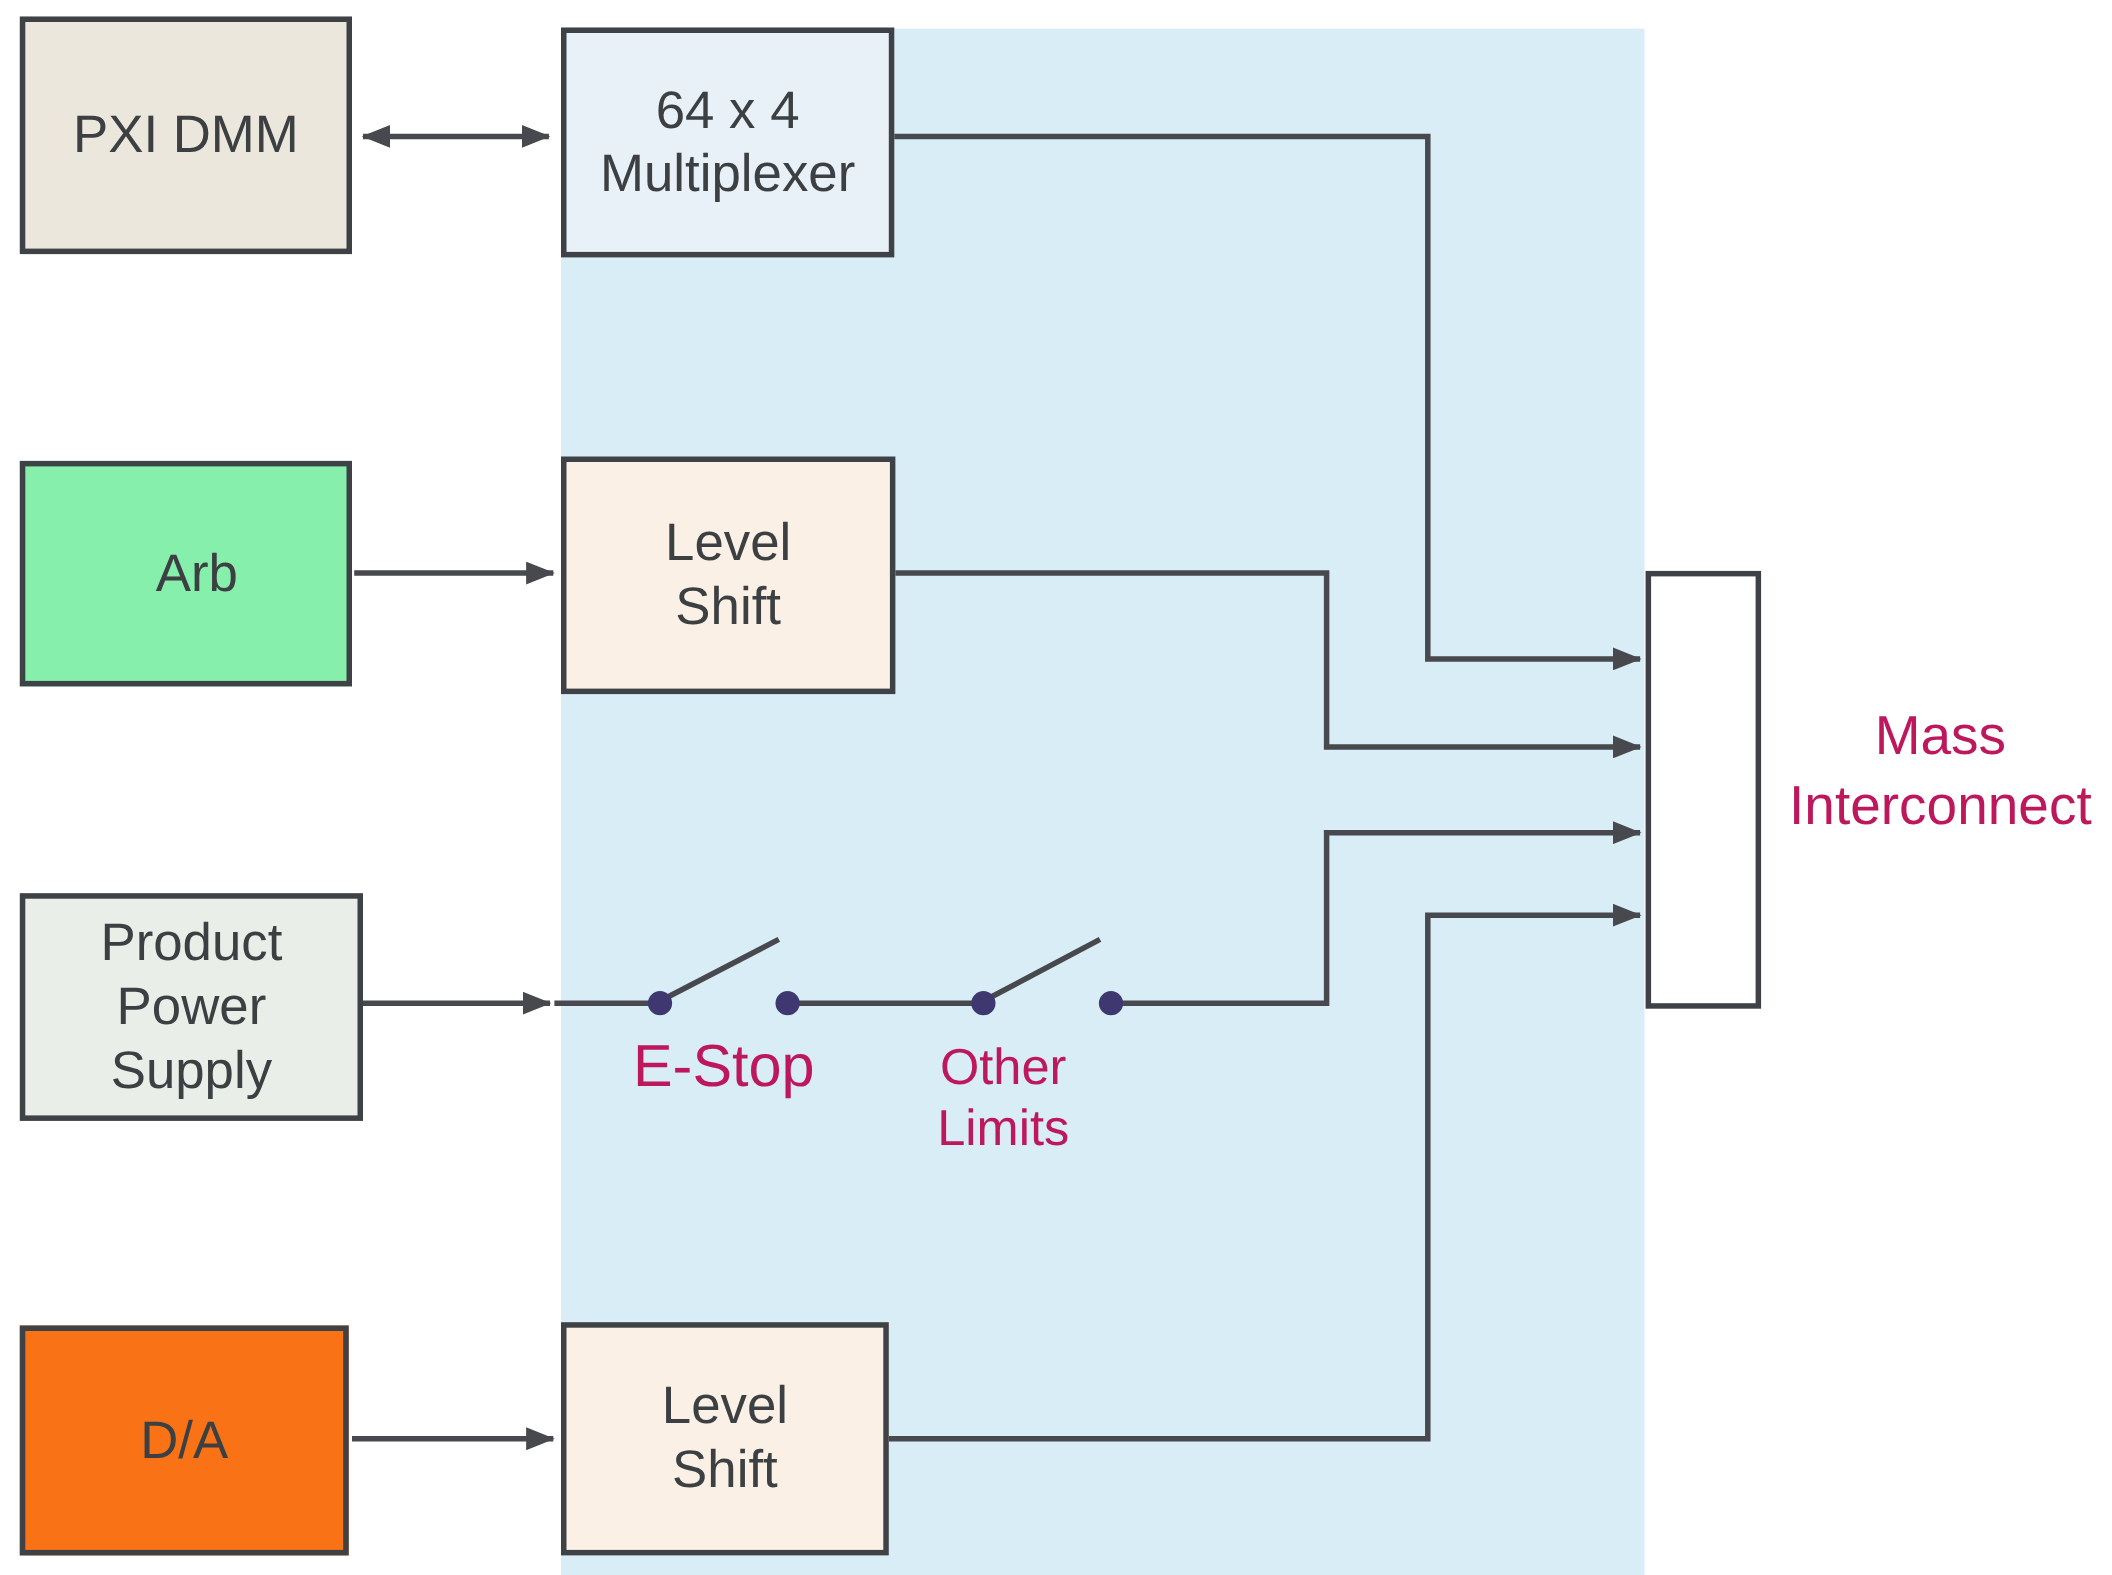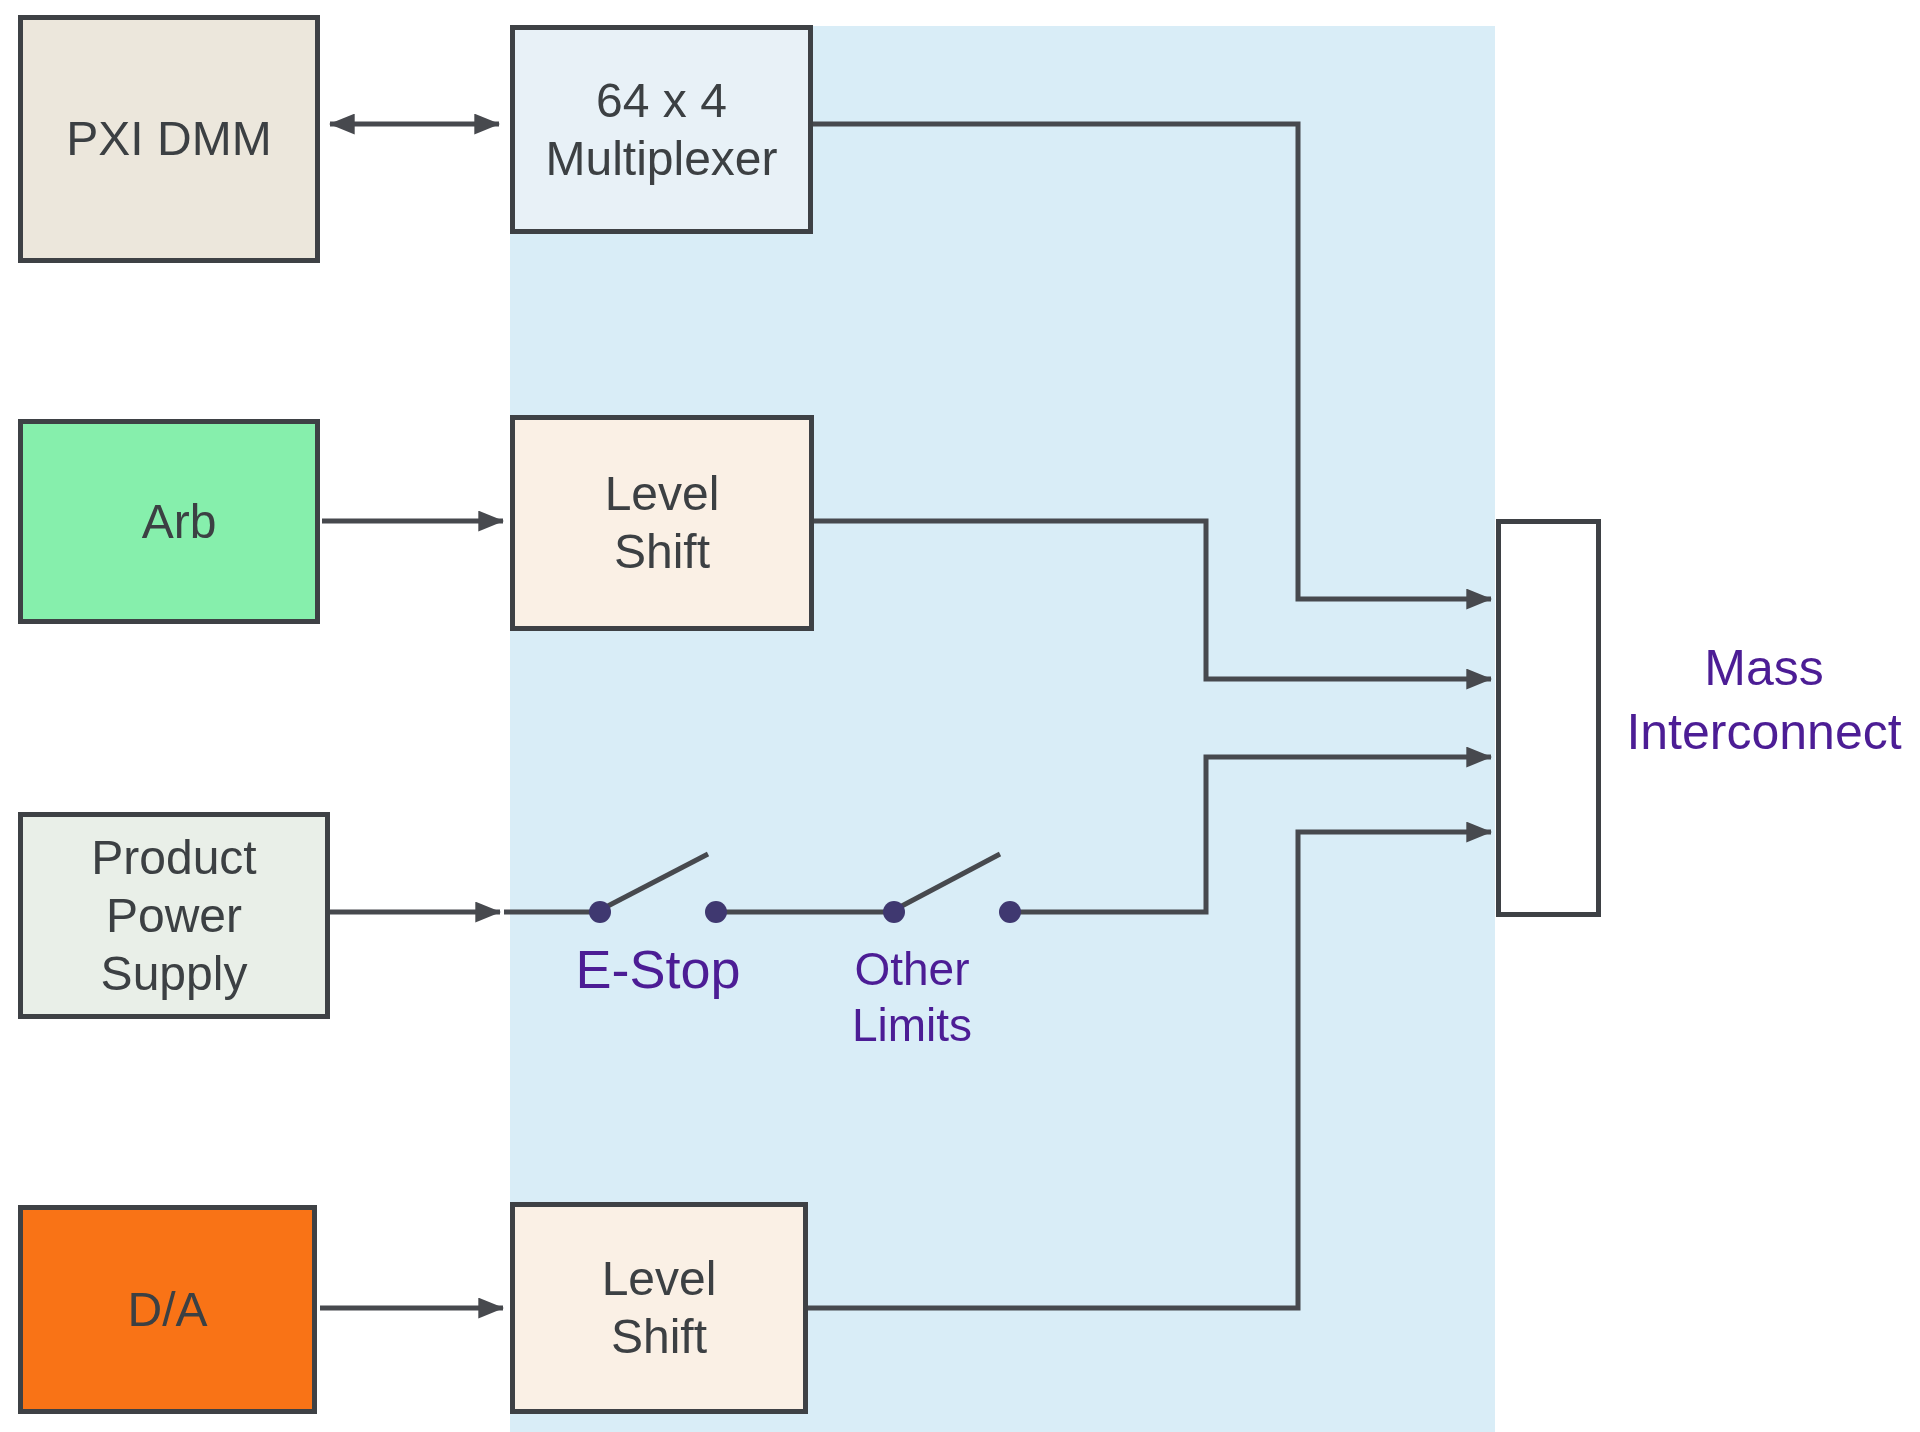--- a/index.html
+++ b/index.html
@@ -32,33 +32,33 @@
     align-items: center;
     justify-content: center;
     text-align: center;
   }
   .node-label {
     font-size: 48px;
     line-height: 58px;
     white-space: pre-line;
     color: #3c4043;
   }
-  .node-pxi-dmm            { left: 18px;   top: 15px;   width: 302px; height: 248px; background: #ece7dc; }
+  .node-pxi-dmm            { left: 18px;   top: 15px;   width: 302px; height: 216px; background: #ece7dc; }
   .node-multiplexer        { left: 510px;  top: 25px;   width: 303px; height: 209px; background: #e8f1f7; }
   .node-arb                { left: 18px;   top: 419px;  width: 302px; height: 205px; background: #ffffff; }
   .node-level-shift-top    { left: 510px;  top: 415px;  width: 304px; height: 216px; background: #faf0e5; }
   .node-pps                { left: 18px;   top: 812px;  width: 312px; height: 207px; background: #e9efe8; }
   .node-da                 { left: 18px;   top: 1205px; width: 299px; height: 209px; background: #fbf8ea; }
   .node-level-shift-bottom { left: 510px;  top: 1202px; width: 298px; height: 212px; background: #faf0e5; }
   .node-mass-interconnect  { left: 1496px; top: 519px;  width: 105px; height: 398px; background: #ffffff; }
   .float-label {
     position: absolute;
     text-align: center;
     white-space: pre-line;
-    color: #4c1d95;
+    color: #be185d;
   }
   .label-e-stop {
     left: 556px; top: 941px; width: 204px;
     font-size: 54px; line-height: 56px;
   }
   .label-other-limits {
     left: 810px; top: 941px; width: 204px;
     font-size: 46px; line-height: 56px;
   }
   .label-mass-interconnect {

